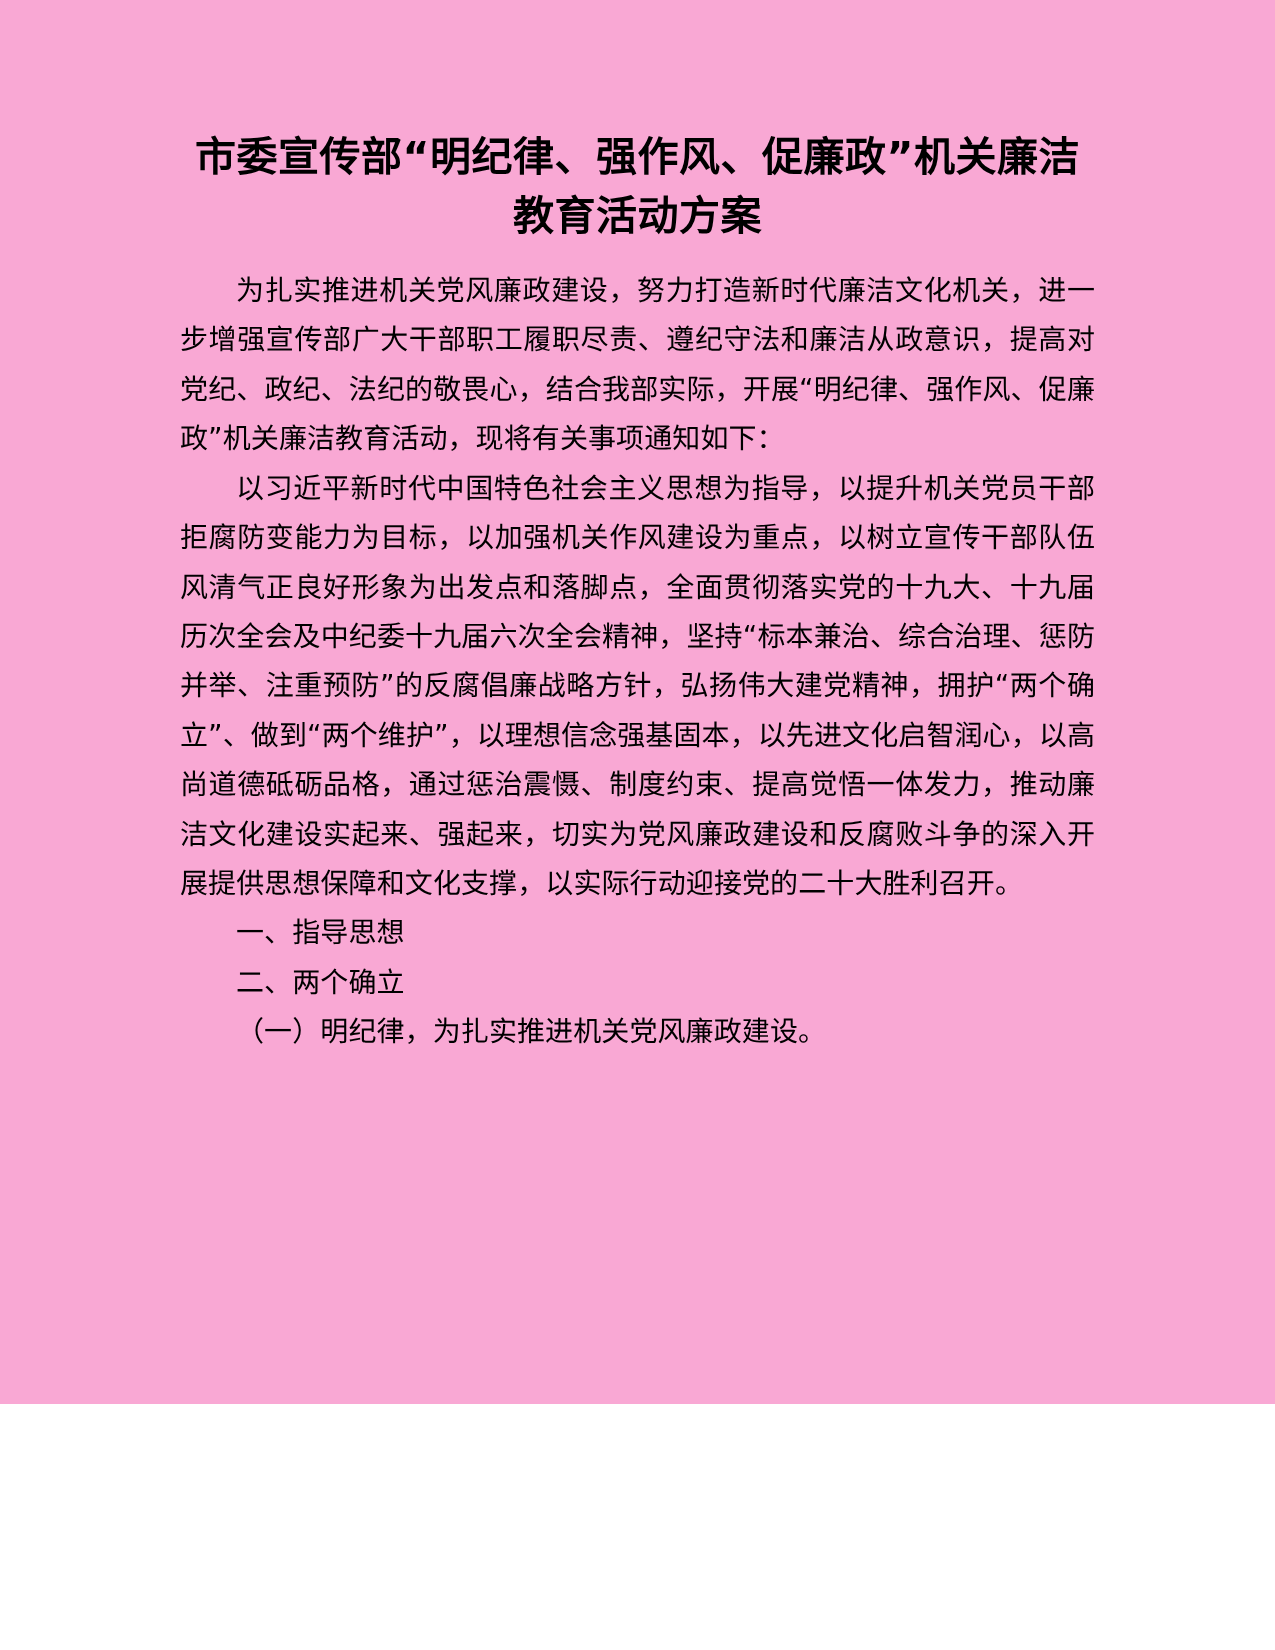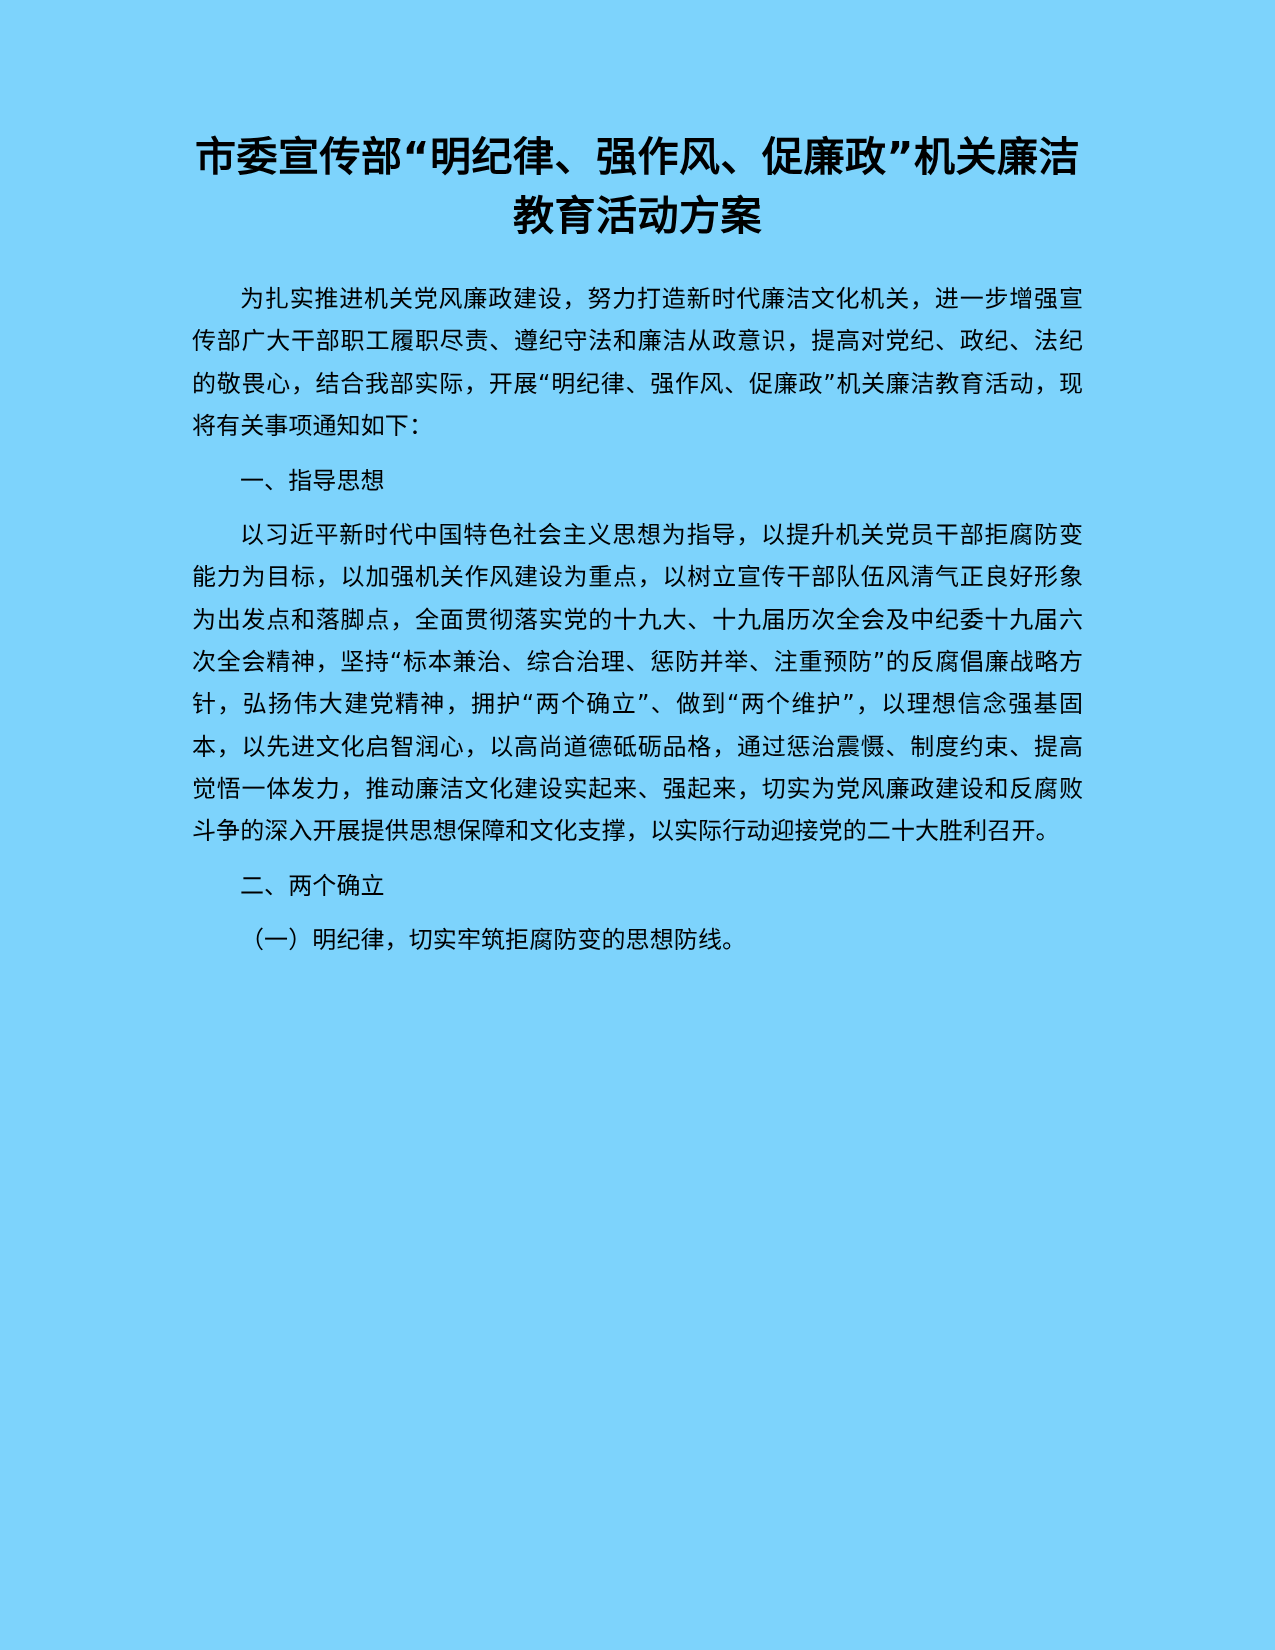--- a/index.html
+++ b/index.html
@@ -5,23 +5,23 @@
 <style>
   html, body {
     margin: 0;
     padding: 0;
     background: #ffffff;
   }
 
   .page {
     position: relative;
     width: 1275px;
-    height: 1650px;
+    height: 1404px;
     margin: 0 auto;
-    background: #7dd3fc;
+    background: #f9a8d4;
     box-sizing: border-box;
     overflow: hidden;
     font-family: "DejaVu Sans", "Liberation Sans", sans-serif;
     color: #000000;
     -webkit-font-smoothing: antialiased;
   }
 
   .content {
     position: absolute;
     left: 180px;
@@ -36,26 +36,26 @@
     line-height: 1.44;
     text-align: center;
     letter-spacing: 0.5px;
     margin: 0 0 14px 0;
     padding: 0 4px;
     word-break: break-all;
   }
 
   
   .para {
-    font-size: 24px;
+    font-size: 28px;
     line-height: 1.765;
     text-align: justify;
     text-justify: inter-ideograph;
     text-indent: 2em;
-    margin: 12px;
+    margin: 0;
     word-break: break-all;
     letter-spacing: 0.1px;
   }
 
   .para.heading-num {
     text-indent: 2em;
   }
 
   .para + .para {
     margin-top: 0;
@@ -71,22 +71,22 @@
 
 <div class="page">
   <div class="content">
 
     <h1 class="doc-title">市委宣传部“明纪律、强作风、促廉政”机关廉洁教育活动方案</h1>
 
     <div class="spacer-sm"></div>
 
     <p class="para">为扎实推进机关党风廉政建设，努力打造新时代廉洁文化机关，进一步增强宣传部广大干部职工履职尽责、遵纪守法和廉洁从政意识，提高对党纪、政纪、法纪的敬畏心，结合我部实际，开展“明纪律、强作风、促廉政”机关廉洁教育活动，现将有关事项通知如下：</p>
 
+    <p class="para">以习近平新时代中国特色社会主义思想为指导，以提升机关党员干部拒腐防变能力为目标，以加强机关作风建设为重点，以树立宣传干部队伍风清气正良好形象为出发点和落脚点，全面贯彻落实党的十九大、十九届历次全会及中纪委十九届六次全会精神，坚持“标本兼治、综合治理、惩防并举、注重预防”的反腐倡廉战略方针，弘扬伟大建党精神，拥护“两个确立”、做到“两个维护”，以理想信念强基固本，以先进文化启智润心，以高尚道德砥砺品格，通过惩治震慑、制度约束、提高觉悟一体发力，推动廉洁文化建设实起来、强起来，切实为党风廉政建设和反腐败斗争的深入开展提供思想保障和文化支撑，以实际行动迎接党的二十大胜利召开。</p>
+
     <p class="para heading-num">一、指导思想</p>
-
-    <p class="para">以习近平新时代中国特色社会主义思想为指导，以提升机关党员干部拒腐防变能力为目标，以加强机关作风建设为重点，以树立宣传干部队伍风清气正良好形象为出发点和落脚点，全面贯彻落实党的十九大、十九届历次全会及中纪委十九届六次全会精神，坚持“标本兼治、综合治理、惩防并举、注重预防”的反腐倡廉战略方针，弘扬伟大建党精神，拥护“两个确立”、做到“两个维护”，以理想信念强基固本，以先进文化启智润心，以高尚道德砥砺品格，通过惩治震慑、制度约束、提高觉悟一体发力，推动廉洁文化建设实起来、强起来，切实为党风廉政建设和反腐败斗争的深入开展提供思想保障和文化支撑，以实际行动迎接党的二十大胜利召开。</p>
 
     <p class="para heading-num">二、两个确立</p>
 
-    <p class="para">（一）明纪律，切实牢筑拒腐防变的思想防线。</p>
+    <p class="para">（一）明纪律，为扎实推进机关党风廉政建设。</p>
 
   </div>
 </div>
 
 </body></html>

